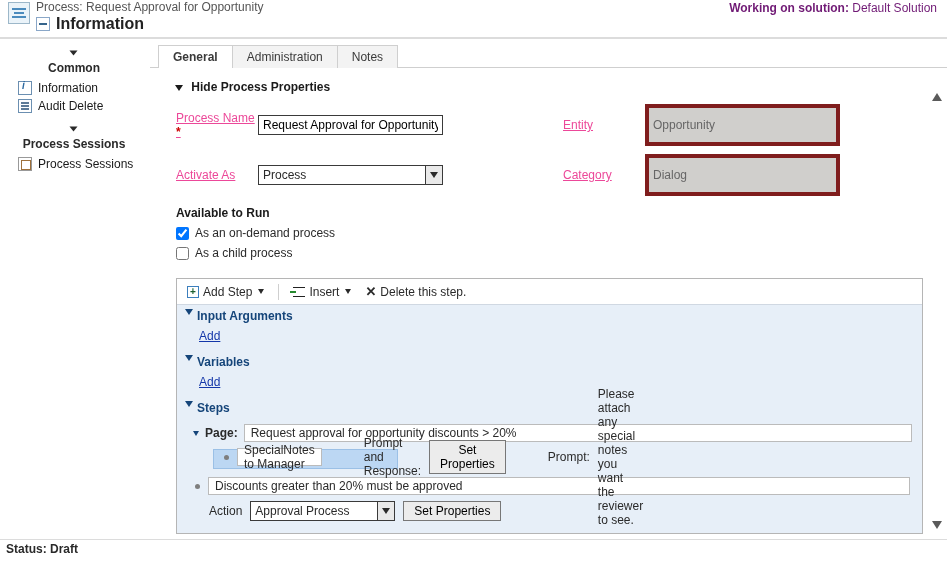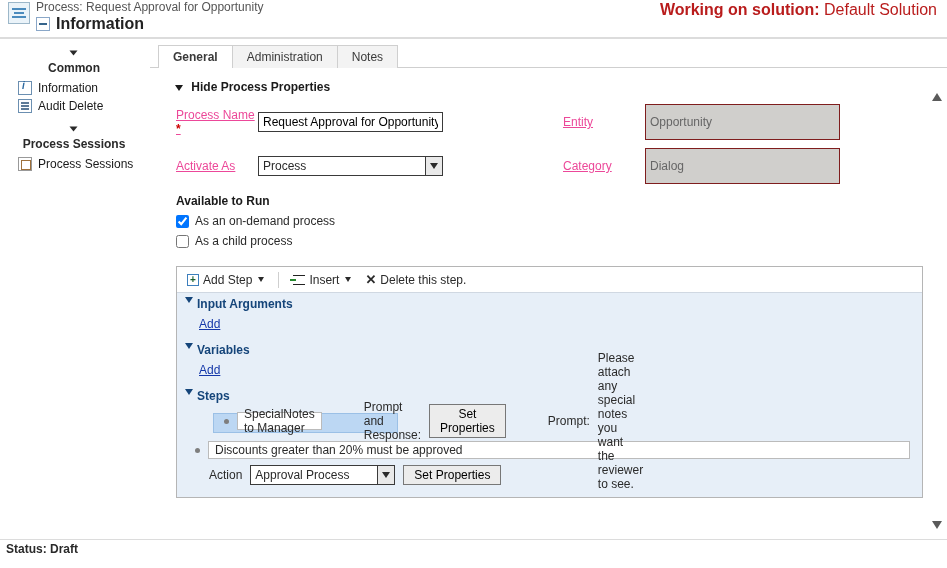--- a/index.html
+++ b/index.html
@@ -9,21 +9,21 @@
   .hdr-left { display:flex; gap:6px; align-items:flex-start; }
   .hdr-icon { width:22px; height:22px; border:1px solid #9cb7c9; background:#eaf3f9; display:flex; flex-direction:column; justify-content:center; align-items:center; gap:2px; margin-top:1px;}
   .hdr-icon .bar { width:14px; height:2px; background:#4b8bbd; }
   .hdr-icon .bar.sm { width:10px; }
   .hdr-titles { display:flex; flex-direction:column; line-height:1.15; }
   .hdr-crumb { font-size:12px; color:#555; }
   .hdr-title-row { display:flex; align-items:center; gap:6px; }
   .hdr-sub-icon { width:14px; height:14px; border:1px solid #8aa7c8; background:#fff; position:relative; }
   .hdr-sub-icon:after { content:""; position:absolute; left:2px; right:2px; top:5px; height:2px; background:#36648b; }
   .hdr-title { font-size:16px; font-weight:700; color:#222; }
-  .hdr-right { font-size:16px; font-weight:700; color:#b91c1c; white-space:nowrap; }
+  .hdr-right { font-size:12px; font-weight:700; color:#701a75; white-space:nowrap; }
   .hdr-right-val { font-weight:400; }
   
   .layout { display:flex; height:500px; }
   .sidebar { width:150px; padding:6px 4px 4px 4px; font-size:12px; }
   .sb-group-hdr { display:flex; align-items:center; gap:4px; font-weight:700; color:#2a2a2a; padding:4px 2px 2px 0;flex-direction:column; }
   .tri { width:0;height:0;border-top:4px solid transparent;border-bottom:4px solid transparent;border-left:5px solid #2a2a2a; transform:rotate(90deg); margin-right:2px;}
   .sb-list { padding:2px 0 6px 14px; }
   .sb-item { display:flex; align-items:center; gap:6px; padding:2px 0; color:#083c8a; cursor:pointer; }
   .sb-item span.lbl { color:#1a1a1a; }
   .ic-sm { width:14px; height:14px; border:1px solid #6b8fb1; background:#fff; position:relative; }
@@ -40,21 +40,21 @@
   .content { padding:12px 24px 10px 26px; overflow:auto; flex:1;}
   .tri-toggle { width:0;height:0;border-top:4px solid transparent;border-bottom:4px solid transparent;border-left:6px solid #1a1a1a; transform:rotate(90deg); display:inline-block; margin-right:6px; vertical-align:middle;}
   .sec-head { font-weight:700; color:#1a1a1a; margin-bottom:10px; }
   .form-grid { display:grid; grid-template-columns: 82px 185px 120px 82px 195px; row-gap:8px; align-items:center; margin-bottom:10px;}
   .fl { font-size:12px; color:#ec4899;text-decoration:underline; }
   .req:after { content:" *"; color:#c00; font-weight:700; }
   .txt-input { width:185px; height:20px; border:1px solid #3a3a3a; font-size:12px; padding:0 4px; }
   .sel { width:185px; height:20px; border:1px solid #3a3a3a; font-size:12px; background:#fff; padding-left:4px; position:relative; display:flex; align-items:center; justify-content:space-between;}
   .sel-btn { width:18px; height:20px; border-left:1px solid #3a3a3a; display:flex; align-items:center; justify-content:center; background:#e9e9e9; margin:-1px -1px -1px 0; border:1px solid #3a3a3a;}
   .caret { width:0;height:0;border-left:4px solid transparent;border-right:4px solid transparent;border-top:6px solid #2a2a2a;}
-  .ro { width:195px; height:18px; background:#d0cfcc; border:1px solid #7f1d1d; color:#666; font-size:12px; padding:17px 4px; display:flex; align-items:center;}
+  .ro { width:195px; height:18px; background:#d0cfcc; border:4px solid #7f1d1d; color:#666; font-size:12px; padding:17px 4px; display:flex; align-items:center;}
   .avail-h { font-size:12px; font-weight:700; color:#1a1a1a; margin-top:2px;}
   .chk-row { display:flex; align-items:center; gap:6px; margin-top:6px; font-size:12px;}
   input[type=checkbox]{ width:13px; height:13px; }
   
   .designer { border:1px solid #b5b5b5; margin-top:18px; background:#e7eff8;}
   .tbar { display:flex; align-items:center; gap:6px; padding:4px 6px; background:#fff; border-bottom:1px solid #d0d8e2; font-size:12px;}
   .tbar .sep { width:1px; background:#cfcfcf; height:16px; margin:0 4px;}
   .t-btn { display:flex; align-items:center; gap:4px; padding:1px 4px; cursor:pointer; }
   .ic-add { width:12px;height:12px;border:1px solid #3c7fbd;display:flex;align-items:center;justify-content:center;color:#1a5f2e;font-weight:700;font-size:10px;line-height:1;}
   .ic-ins { width:12px;height:10px;border-top:1px solid #222;border-bottom:1px solid #222;position:relative;}
@@ -224,20 +224,27 @@
 
         <div class="d-section">
           <div class="d-sec-title">
             <span class="tri-b"></span>
             <span>Steps</span>
           </div>
         </div>
 
         <div class="steps-area">
 
+          <div class="page-hdr">
+            <span class="tri-sb"></span>
+            <span class="page-lbl">Page:</span>
+            <div class="page-desc-box">
+              <span>Request approval for opportunity discounts &gt; 20%</span>
+            </div>
+          </div>
 
           <div class="step-block sel">
             <div class="step-row">
               <span class="bullet"></span>
               <div class="step-text-box">
                 <span>SpecialNotes to Manager</span>
               </div>
             </div>
             <div class="sub-row">
               <span>Prompt and Response:</span>

